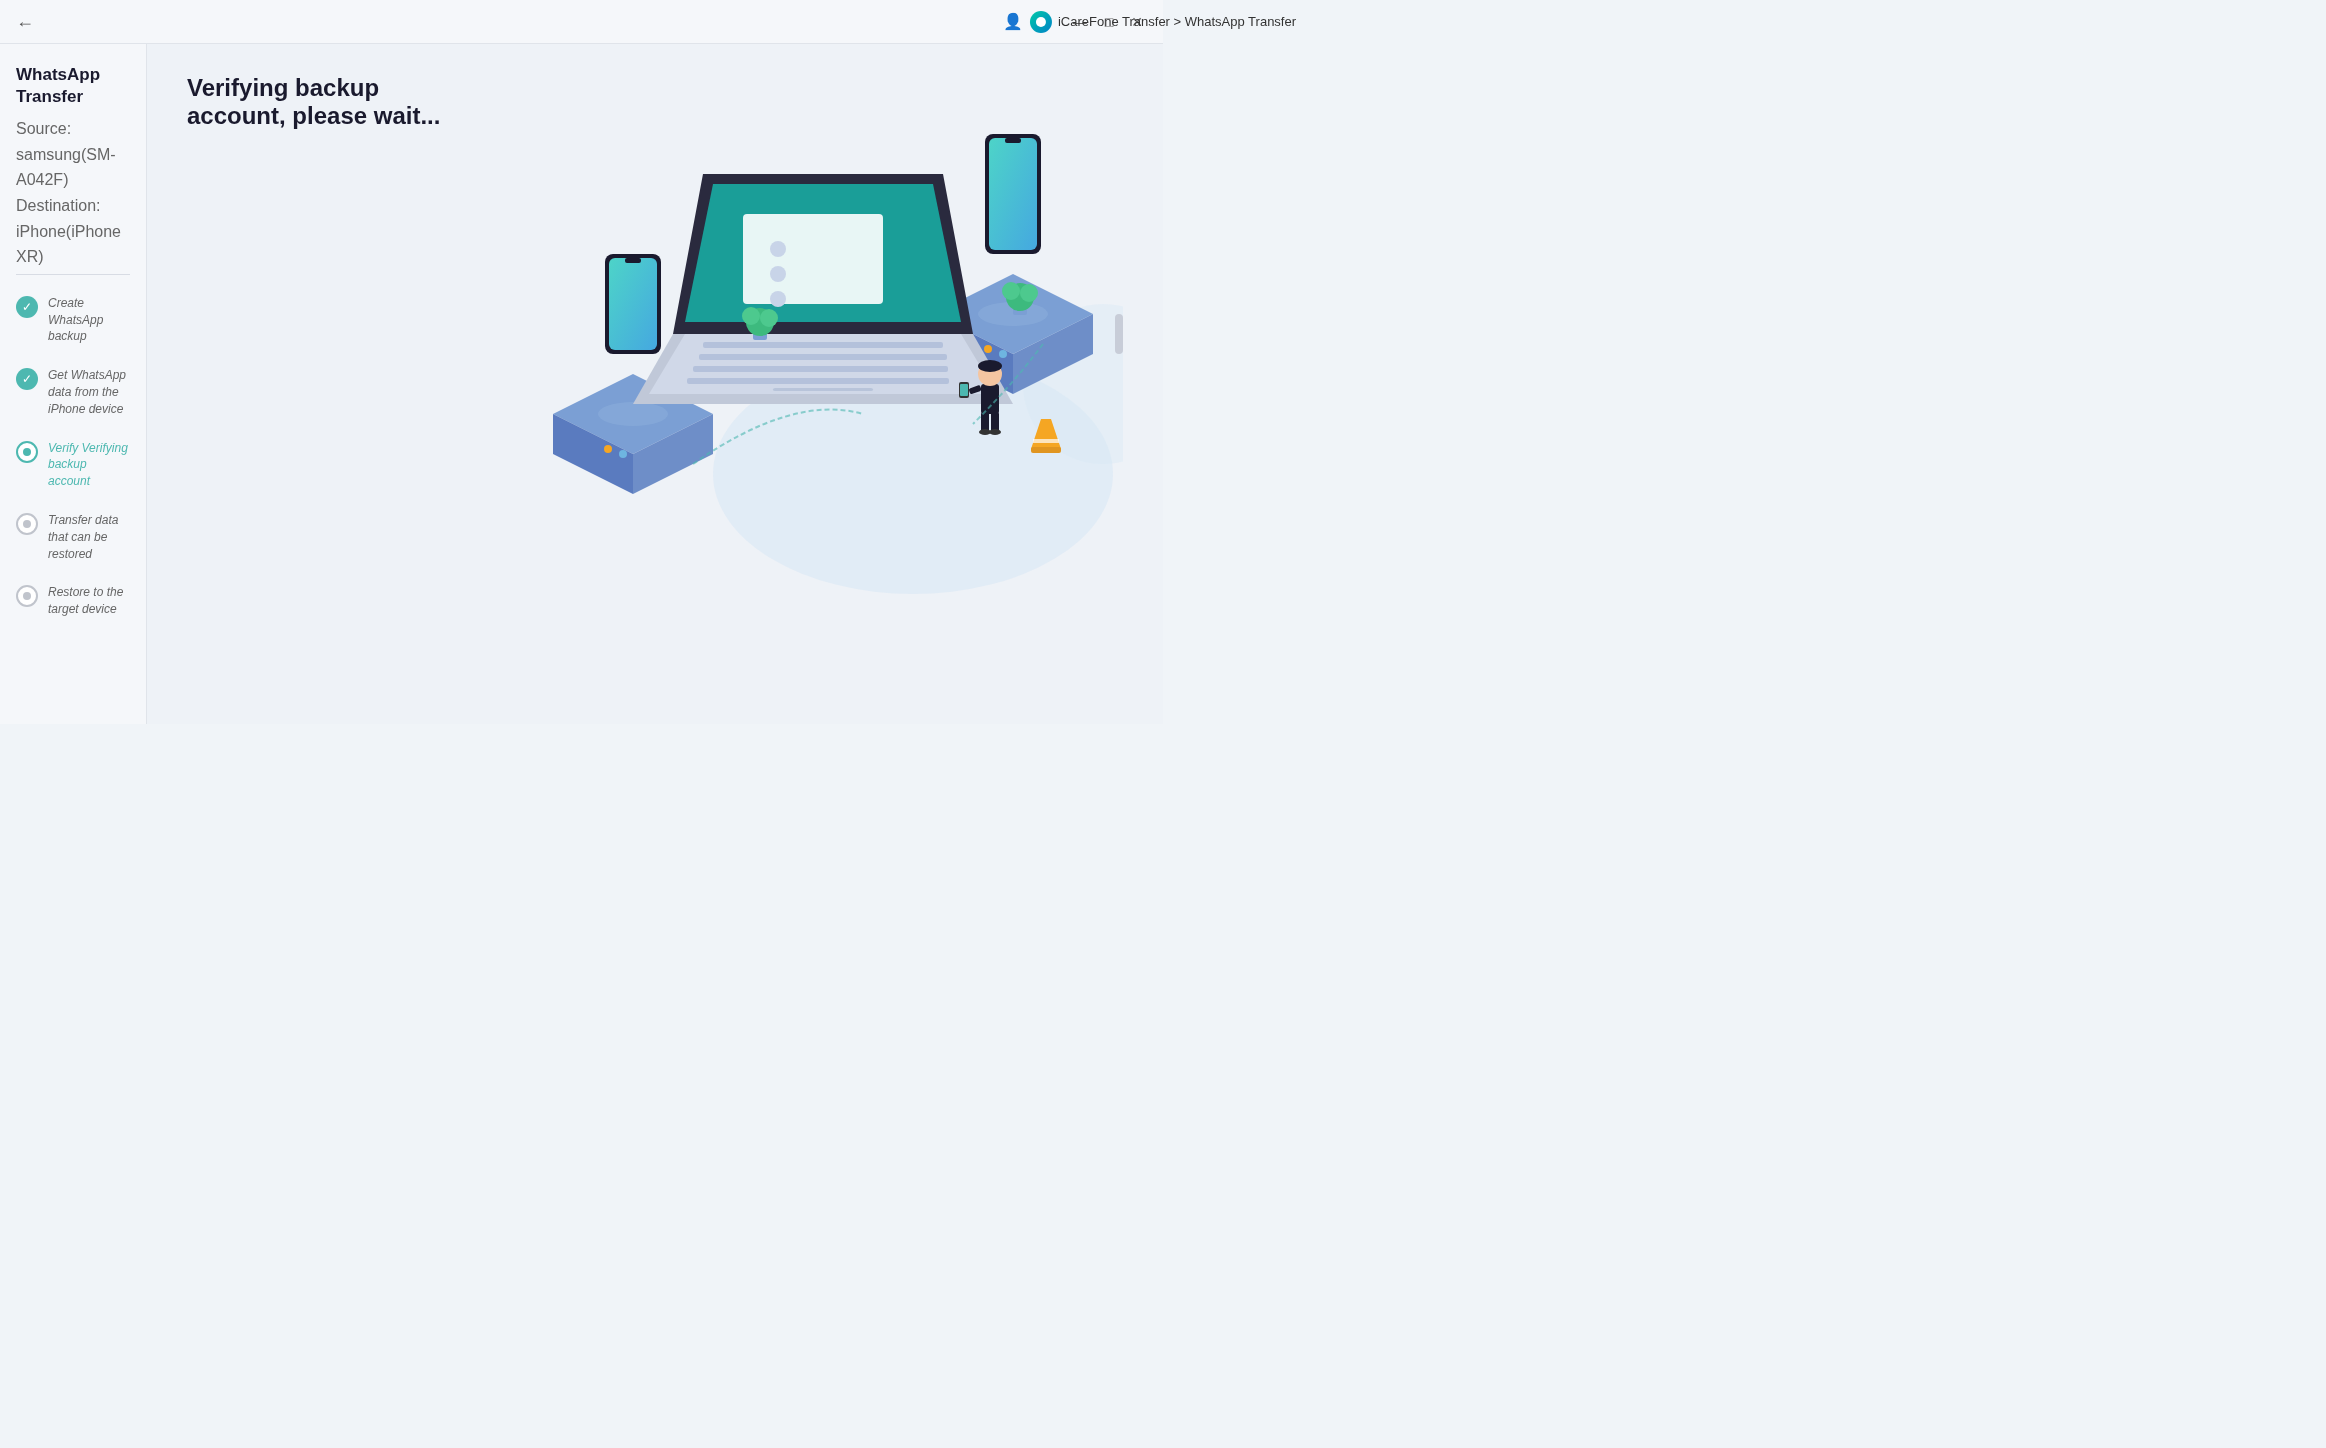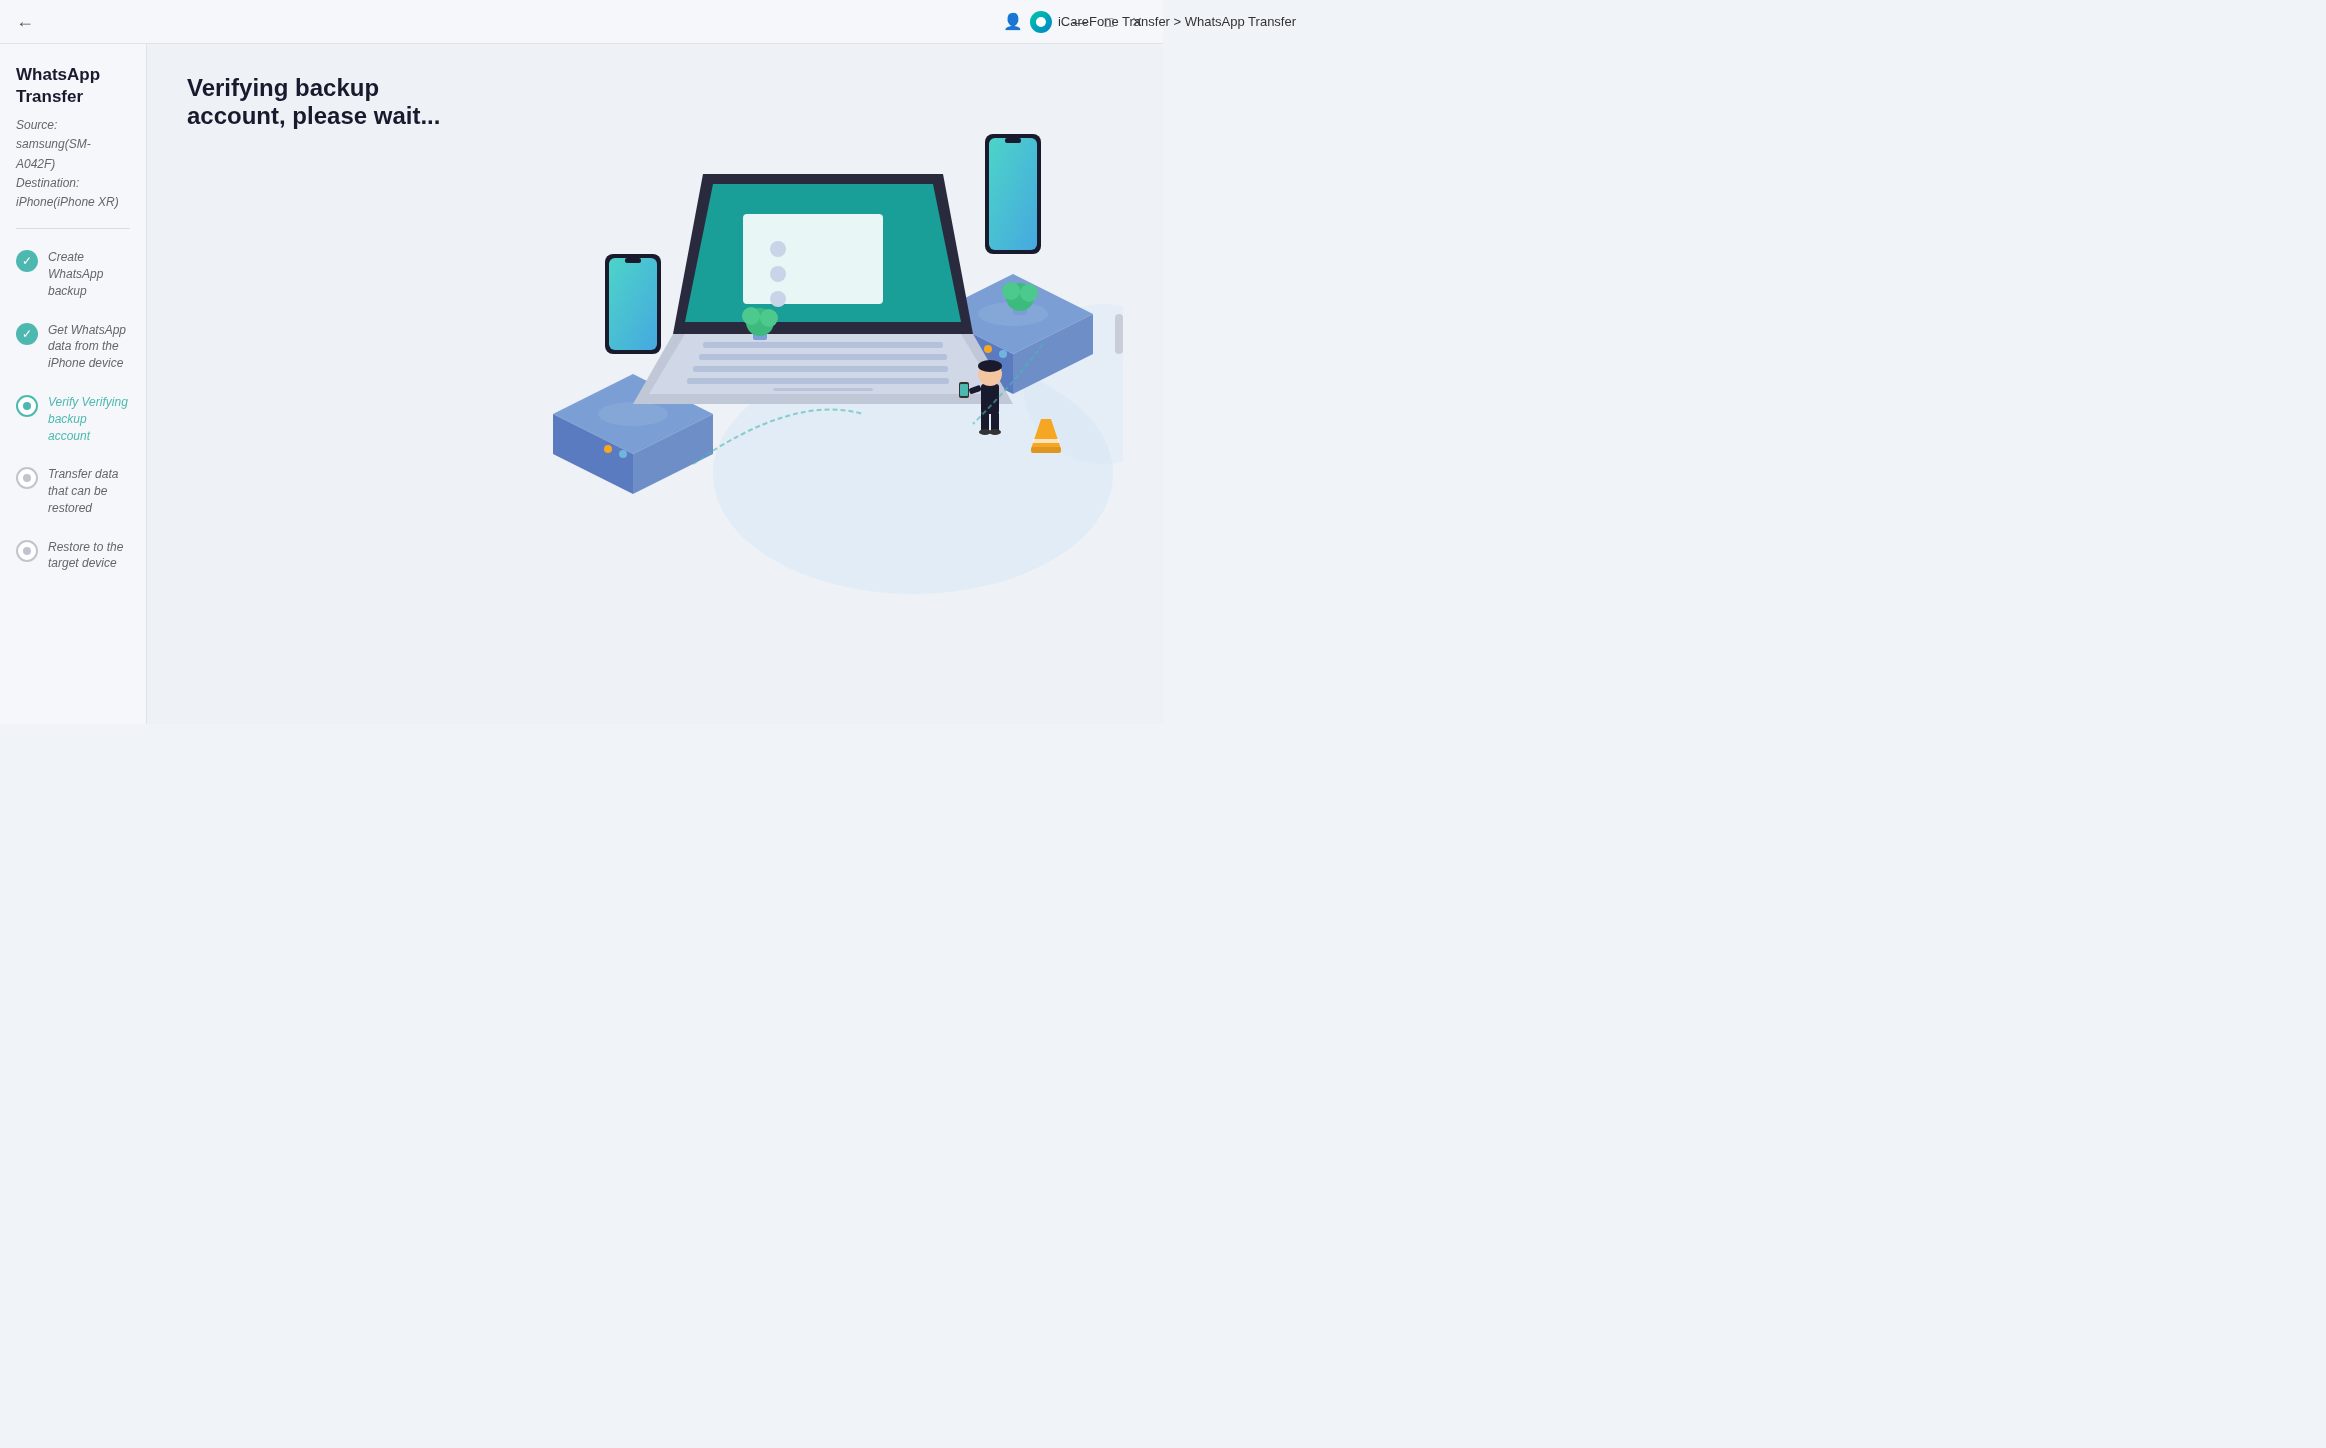--- a/index.html
+++ b/index.html
@@ -111,25 +111,24 @@
       flex-direction: column;
     }
     .sidebar-title {
       font-size: 17px;
       font-weight: 700;
       color: #1a1a2e;
       margin-bottom: 8px;
       line-height: 1.3;
     }
     .sidebar-subtitle {
-      font-size: 12px;
+      font-size: 16px;
       color: #666;
       line-height: 1.6;
-      margin-bottom: 16px;
-      font-style: italic;
+      margin-bottom: 4px;
     }
     .sidebar-divider {
       height: 1px;
       background: #d8dce4;
       margin-bottom: 20px;
     }
     .step-list {
       display: flex;
       flex-direction: column;
       gap: 22px;

